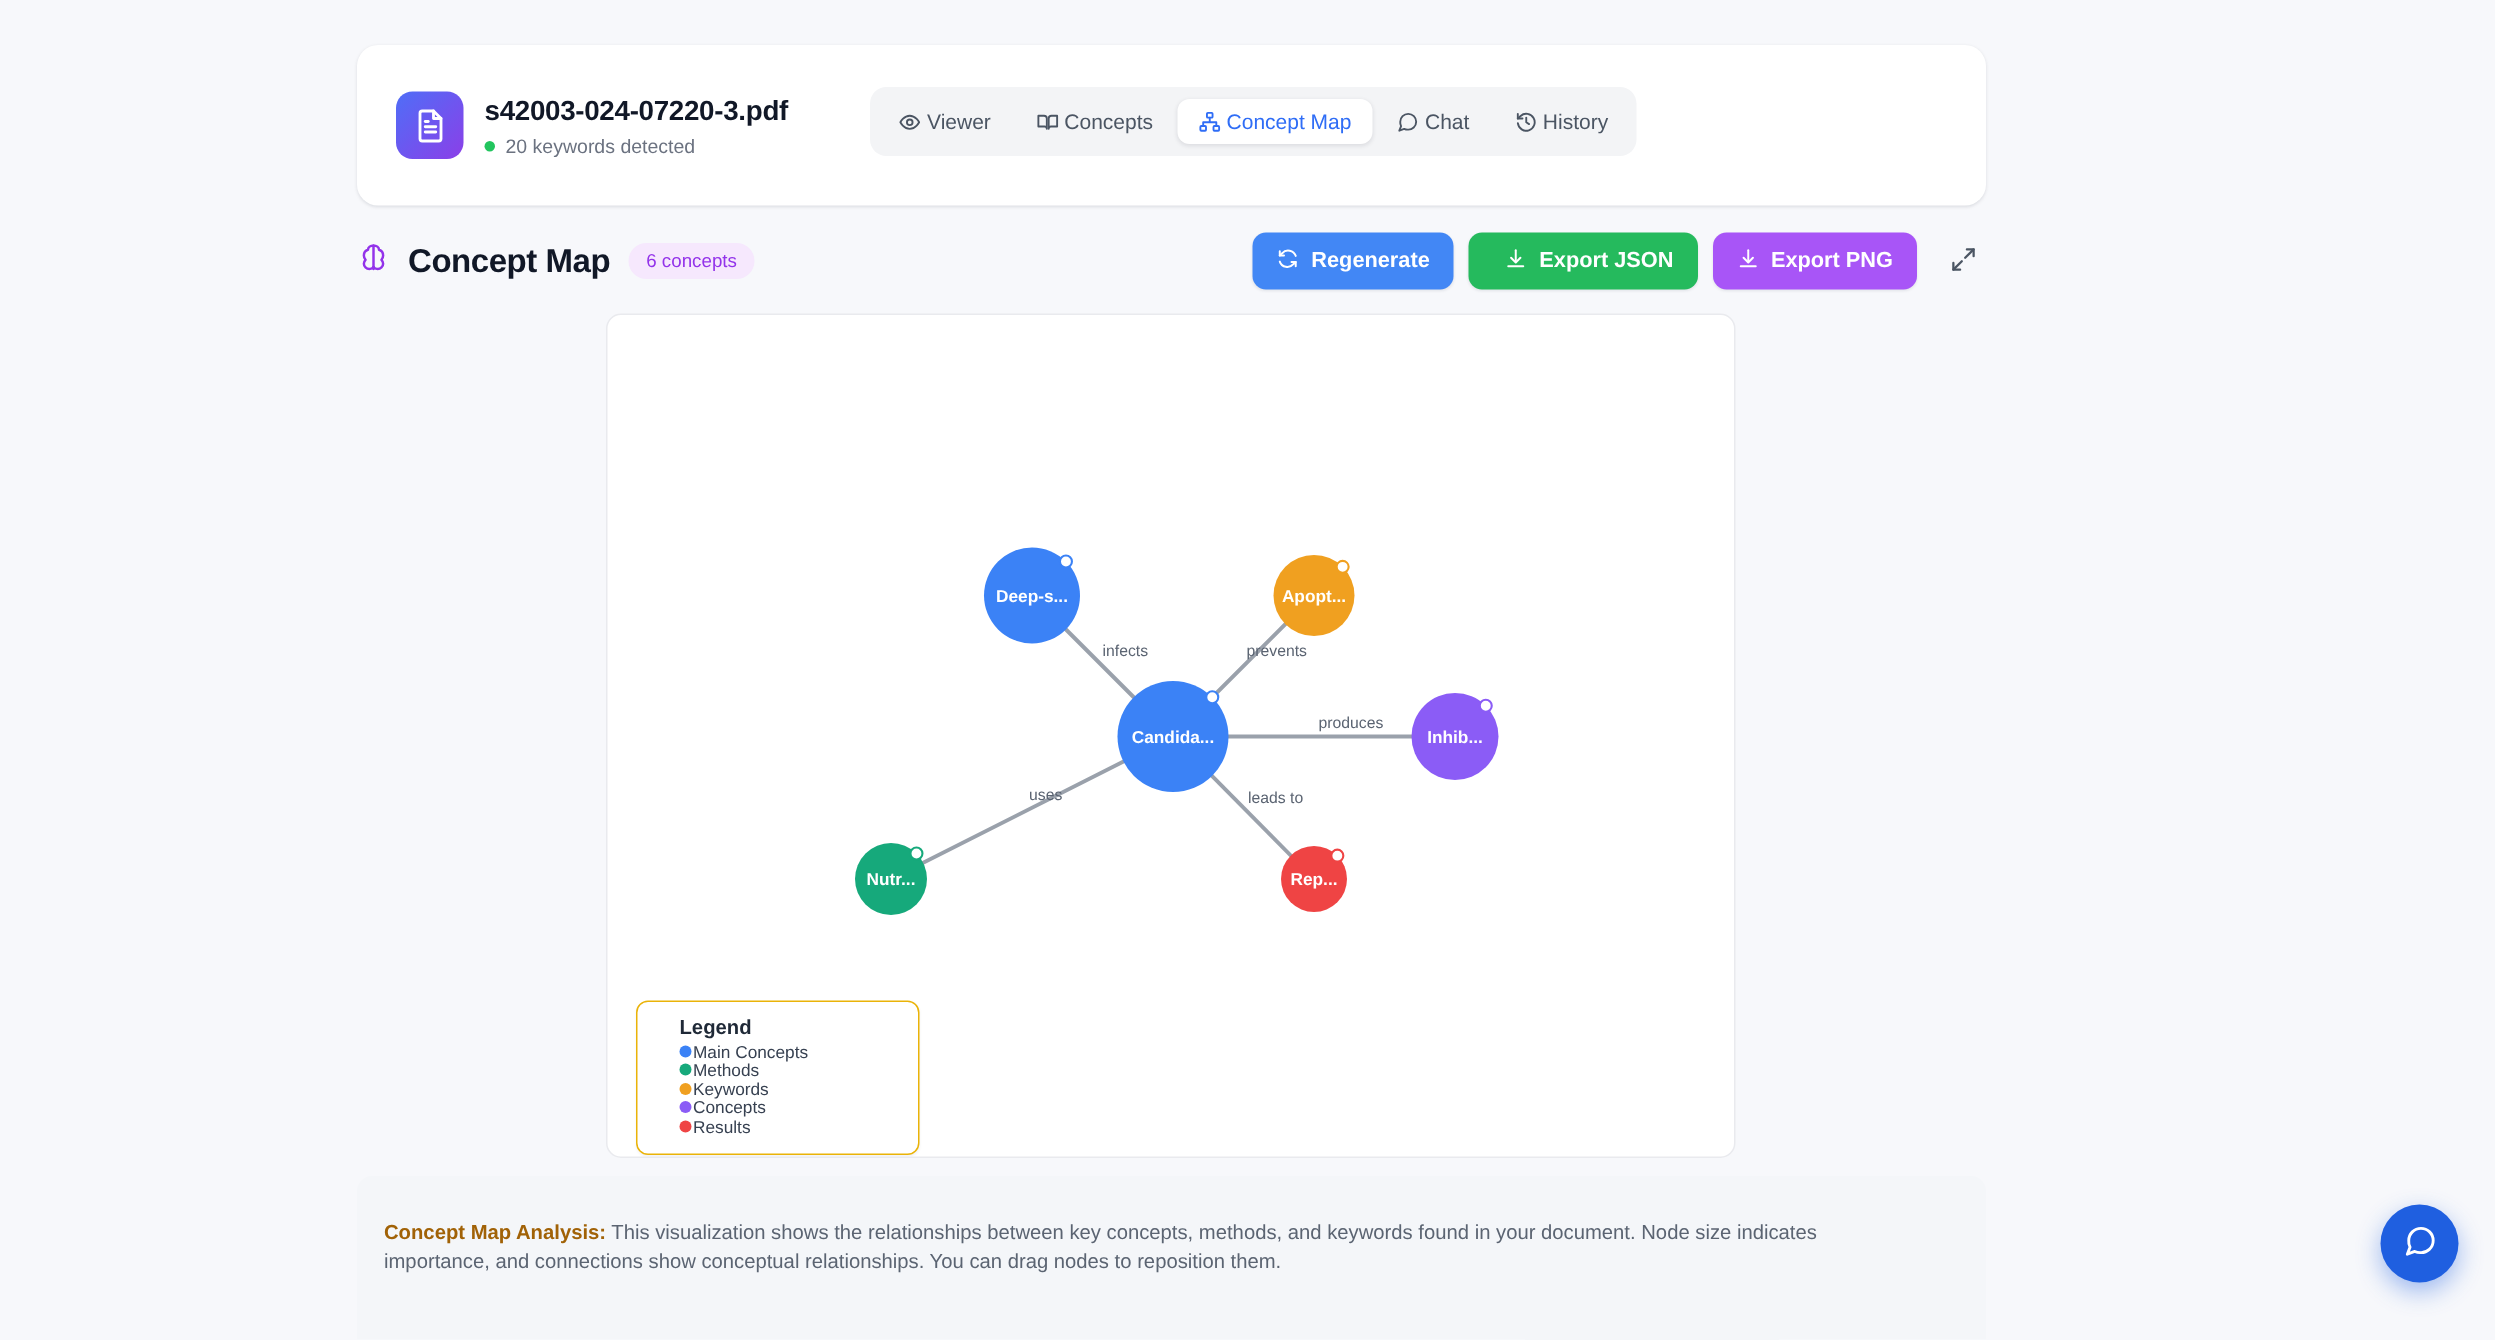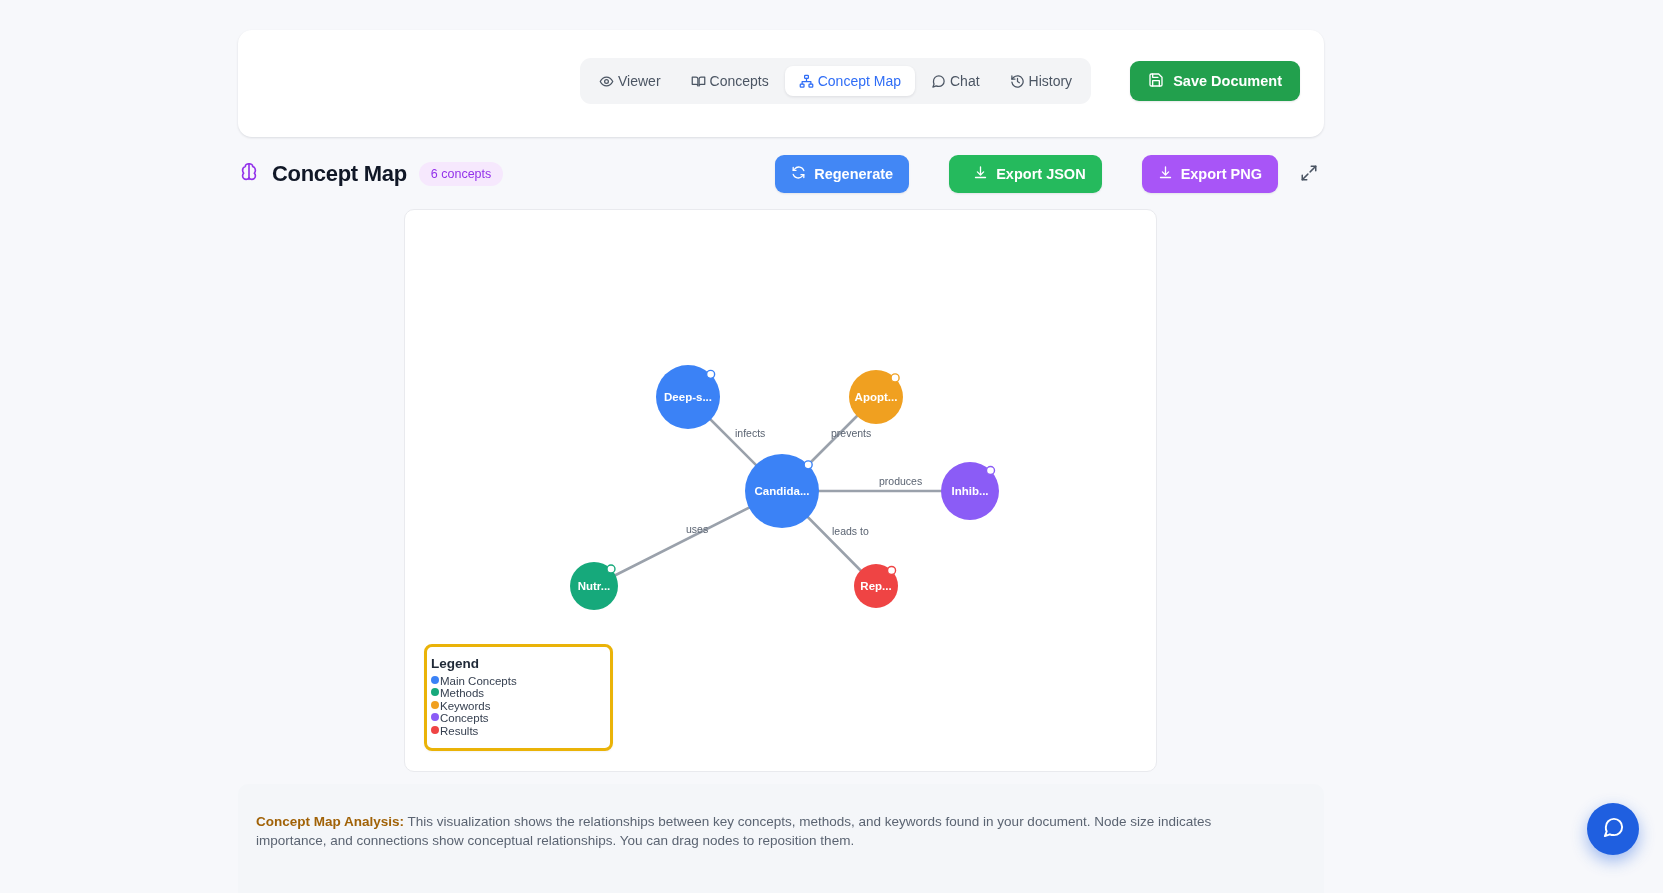--- a/index.html
+++ b/index.html
@@ -79,21 +79,20 @@
     font-size:12.5px; font-weight:500;
     padding:5px 12px; border-radius:999px;
   }
   .cm-actions { display:flex; align-items:center; gap:10px; }
   .act-btn {
     display:flex; align-items:center; gap:8px;
     border:none; border-radius:9px; height:38px; padding:0 16px;
     color:#fff; font-size:14.5px; font-weight:600; cursor:pointer;
     font-family:"Liberation Sans", sans-serif;
     box-shadow: 0 1px 2px rgba(16,24,40,.09);
-    margin-left: 30px;
   }
   .act-regen { background:#4287f5; }
   .act-json  { background:#25ba5d;padding-left:24px; }
   .act-png   { background:#a855f7; }
   .expand-btn {
     background:transparent; border:none; cursor:pointer;
     padding:6px; margin-left:6px; color:#4b5563;
     display:flex; align-items:center; justify-content:center;
   }
 
@@ -101,24 +100,24 @@
   .canvas {
     position:absolute; left:404px; top:209px;
     width:753px; height:563px;
     background:#ffffff; border:1px solid #e9eaee; border-radius:10px;
     overflow:hidden;
   }
   .canvas svg { position:absolute; left:0; top:0; }
 
   
   .legend {
-    position:absolute; left:19px; top:434px;
+    position:absolute; left:19px; top:457px;
     width:189px;
-    background:#ffffff; border:3px solid #eab308; border-radius:8px;
-    padding:9px 12px 10px 4px;
+    background:#ffffff; border:1px solid #eab308; border-radius:8px;
+    padding:9px 12px 10px 28px;
     box-shadow: 0 1px 2px rgba(16,24,40,.05);
   }
   .legend-title { font-size:13.5px; font-weight:700; color:#1f2937; margin-bottom:4px; }
   .legend-row { display:flex; align-items:flex-start; gap:1px; line-height:11.5px; padding:0.5px 0; }
   .legend-dot { width:8px; height:8px; border-radius:50%; flex:0 0 auto; }
   .legend-label { font-size:11.5px; color:#374151; }
 
   
   .analysis {
     position:absolute; left:238px; top:784px;
@@ -145,20 +144,38 @@
   .edge-label { font-family:"Liberation Sans", sans-serif; font-size:10.5px; fill:#5b6472; }
 </style>
 </head>
 <body>
 
 <div class="page">
   <div class="bg-strip"></div>
 
   <div class="doc-card">
 
+    <div class="doc-ident">
+      <div class="doc-icon">
+        <svg width="24" height="24" viewBox="0 0 24 24" fill="none" stroke="#ffffff" stroke-width="1.9" stroke-linecap="round" stroke-linejoin="round">
+          <path d="M14 2H6.5A1.5 1.5 0 0 0 5 3.5v17A1.5 1.5 0 0 0 6.5 22h11a1.5 1.5 0 0 0 1.5-1.5V7z"></path>
+          <path d="M14 2v5h5"></path>
+          <path d="M8.5 12.5h7"></path>
+            <path d="M8.5 16h7"></path>
+            <path d="M8.5 9h2"></path>
+        </svg>
+      </div>
+      <div class="doc-meta">
+        <div class="doc-title">s42003-024-07220-3.pdf</div>
+        <div class="doc-sub">
+          <span class="dot-green"></span>
+          <span>20 keywords detected</span>
+        </div>
+      </div>
+    </div>
 
     <div class="tabs">
       <button class="tab">
         <span>
           <svg width="15" height="15" viewBox="0 0 24 24" fill="none" stroke="currentColor" stroke-width="2" stroke-linecap="round" stroke-linejoin="round">
             <path d="M2 12s3.6-7 10-7 10 7 10 7-3.6 7-10 7-10-7-10-7z"></path>
               <circle cx="12" cy="12" r="3"></circle>
           </svg>
         </span>
         <span>Viewer</span>
@@ -200,30 +217,20 @@
           <svg width="15" height="15" viewBox="0 0 24 24" fill="none" stroke="currentColor" stroke-width="2" stroke-linecap="round" stroke-linejoin="round">
             <path d="M3 3v5h5"></path>
             <path d="M3.05 13A9 9 0 1 0 6 5.3L3 8"></path>
             <path d="M12 7v5l3 2"></path>
           </svg>
         </span>
         <span>History</span>
       </button>
     </div>
 
-    <button class="save-btn">
-      <span>
-        <svg width="16" height="16" viewBox="0 0 24 24" fill="none" stroke="#ffffff" stroke-width="2" stroke-linecap="round" stroke-linejoin="round">
-          <path d="M19 21H5a2 2 0 0 1-2-2V5a2 2 0 0 1 2-2h11l5 5v11a2 2 0 0 1-2 2z"></path>
-          <path d="M17 21v-8H7v8"></path>
-            <path d="M7 3v5h8"></path>
-        </svg>
-      </span>
-      <span>Save Document</span>
-    </button>
   </div>
 
   <div class="cm-toolbar">
     <div class="cm-title-wrap">
       <span>
         <svg width="22" height="22" viewBox="0 0 24 24" fill="none" stroke="#9333ea" stroke-width="1.8" stroke-linecap="round" stroke-linejoin="round">
           <path d="M12 3c-2.2 0-4 1.3-4 3 -1.7.5-3 2.2-3 4.2 0 1.2.5 2.3 1.2 3.1C5.5 14 5 15 5 16.2 5 18.3 6.8 20 9 20c1.3 0 2.4-.6 3-1.5"></path>
           <path d="M12 3c2.2 0 4 1.3 4 3 1.7.5 3 2.2 3 4.2 0 1.2-.5 2.3-1.2 3.1 .7.7 1.2 1.7 1.2 2.9 0 2.1-1.8 3.8-4 3.8-1.3 0-2.4-.6-3-1.5"></path>
           <path d="M12 3v17"></path>
         </svg>

